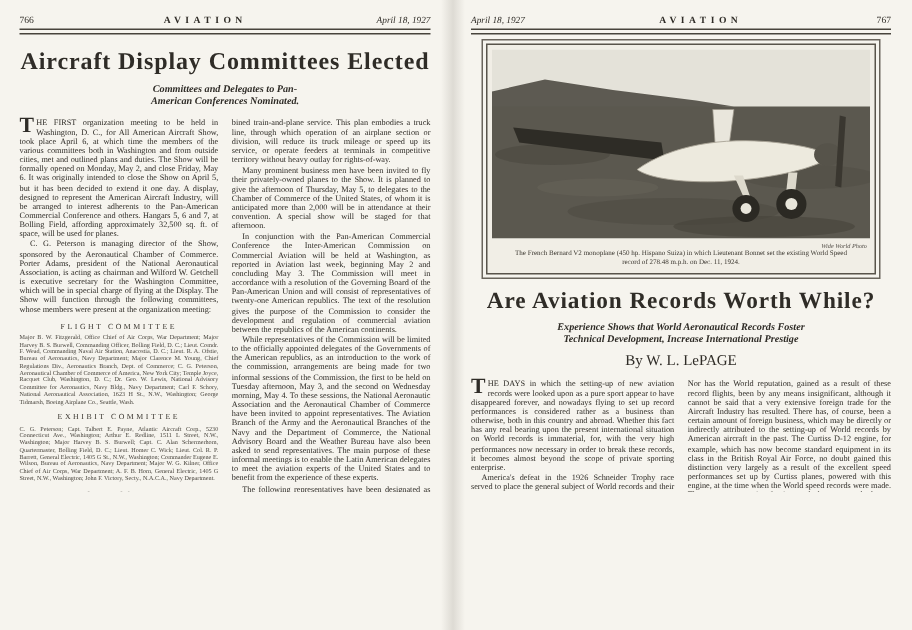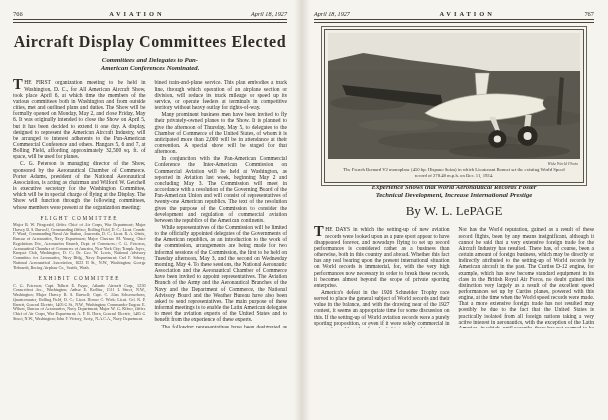--- a/index.html
+++ b/index.html
@@ -11,21 +11,21 @@
   .gutter{position:absolute;left:294px;top:0;width:16px;height:420px;
           background:linear-gradient(90deg,rgba(0,0,0,0),rgba(110,104,93,.18),rgba(0,0,0,0));}
   .running-head{display:flex;justify-content:space-between;align-items:baseline;font-size:6.2px;}
   .journal-name{letter-spacing:3px;font-weight:bold;font-size:6.4px;}
   .issue-date{font-style:italic;}
   .page-num{font-size:6.4px;}
   .rule-double{border-top:1.8px solid #48443c;border-bottom:.7px solid #48443c;height:2px;margin-top:2px;}
   .article-title{text-align:center;font-weight:bold;font-size:16px;letter-spacing:.6px;margin:10px 0 5px;}
   .article-title.right{font-size:15.5px;margin-top:9px;}
   .article-subtitle{text-align:center;font-style:italic;font-weight:bold;font-size:6.8px;line-height:8.2px;}
-  .byline{text-align:center;font-size:13px;margin:4px 0 2px;}
+  .byline{text-align:center;font-size:10px;margin:4px 0 2px;}
   .columns{display:flex;gap:9px;margin-top:7px;}
   .col{flex:1;text-align:justify;font-size:5.5px;line-height:6.15px;}
   .col p{margin:0 0 1px 0;text-indent:7px;}
   .col p.no-indent{text-indent:0;}
   .dropcap{float:left;font-size:14.5px;line-height:11.5px;font-weight:bold;padding:0 1.5px 0 0;}
   .committee-heading{text-align:center;font-size:5.2px;letter-spacing:1.7px;margin:5px 0 2px;color:#3a362f;}
   .committee-members{font-size:4.1px;line-height:4.75px;color:#46423b;text-align:justify;margin-bottom:2px;}
   .hang{padding-left:9px;text-indent:-7px !important;margin-bottom:1px !important;}
   .photo-frame{margin:6px 10px 0 10px;border:1px solid #59544b;outline:1px solid #6a655c;outline-offset:2px;
                padding:3px 3px 2px 3px;background:#f1eee6;}
@@ -123,20 +123,21 @@
 
         <circle cx="168" cy="106" r="9" fill="#2b2923"></circle>
         <circle cx="168" cy="106" r="3.6" fill="#e8e5da"></circle>
         <circle cx="198" cy="103" r="10" fill="#2b2923"></circle>
         <circle cx="198" cy="103" r="4" fill="#e8e5da"></circle>
       </svg>
       <div class="photo-credit">Wide World Photo</div>
       <div class="photo-caption">The French Bernard V2 monoplane (450 hp. Hispano Suiza) in which Lieutenant Bonnet set the existing World Speed record of 278.48 m.p.h. on Dec. 11, 1924.</div>
     </div>
 
+    <div class="article-title right">Are Aviation Records Worth While?</div>
     <div class="article-subtitle">
       <div>Experience Shows that World Aeronautical Records Foster</div>
       <div>Technical Development, Increase International Prestige</div>
     </div>
     <div class="byline">By W. L. LePAGE</div>
 
     <div class="columns">
       <div class="col">
         <p class="no-indent"><span class="dropcap">T</span><span>HE DAYS in which the setting-up of new aviation records were looked upon as a pure sport appear to have disappeared forever, and nowadays flying to set up record performances is considered rather as a business than otherwise, both in this country and abroad. Whether this fact has any real bearing upon the present international situation on World records is immaterial, for, with the very high performances now necessary in order to break these records, it becomes almost beyond the scope of private sporting enterprise.</span></p>
         <p>America's defeat in the 1926 Schneider Trophy race served to place the general subject of World records and their value in the balance, and with the drawing near of the 1927 contest, it seems an appropriate time for some discussion on this. If the setting-up of World aviation records were a purely sporting proposition, or even if it were solely commercial in aspect, it would not be of such vital international importance, but since record breaking has taken on the dimensions of international enterprise, it deserves the attention of everyone interested in aviation. Rather then, is it with a view to arousing discussion on this subject, than with any pretense at completely covering all the aspects of it, that these notes are set down.</p>

